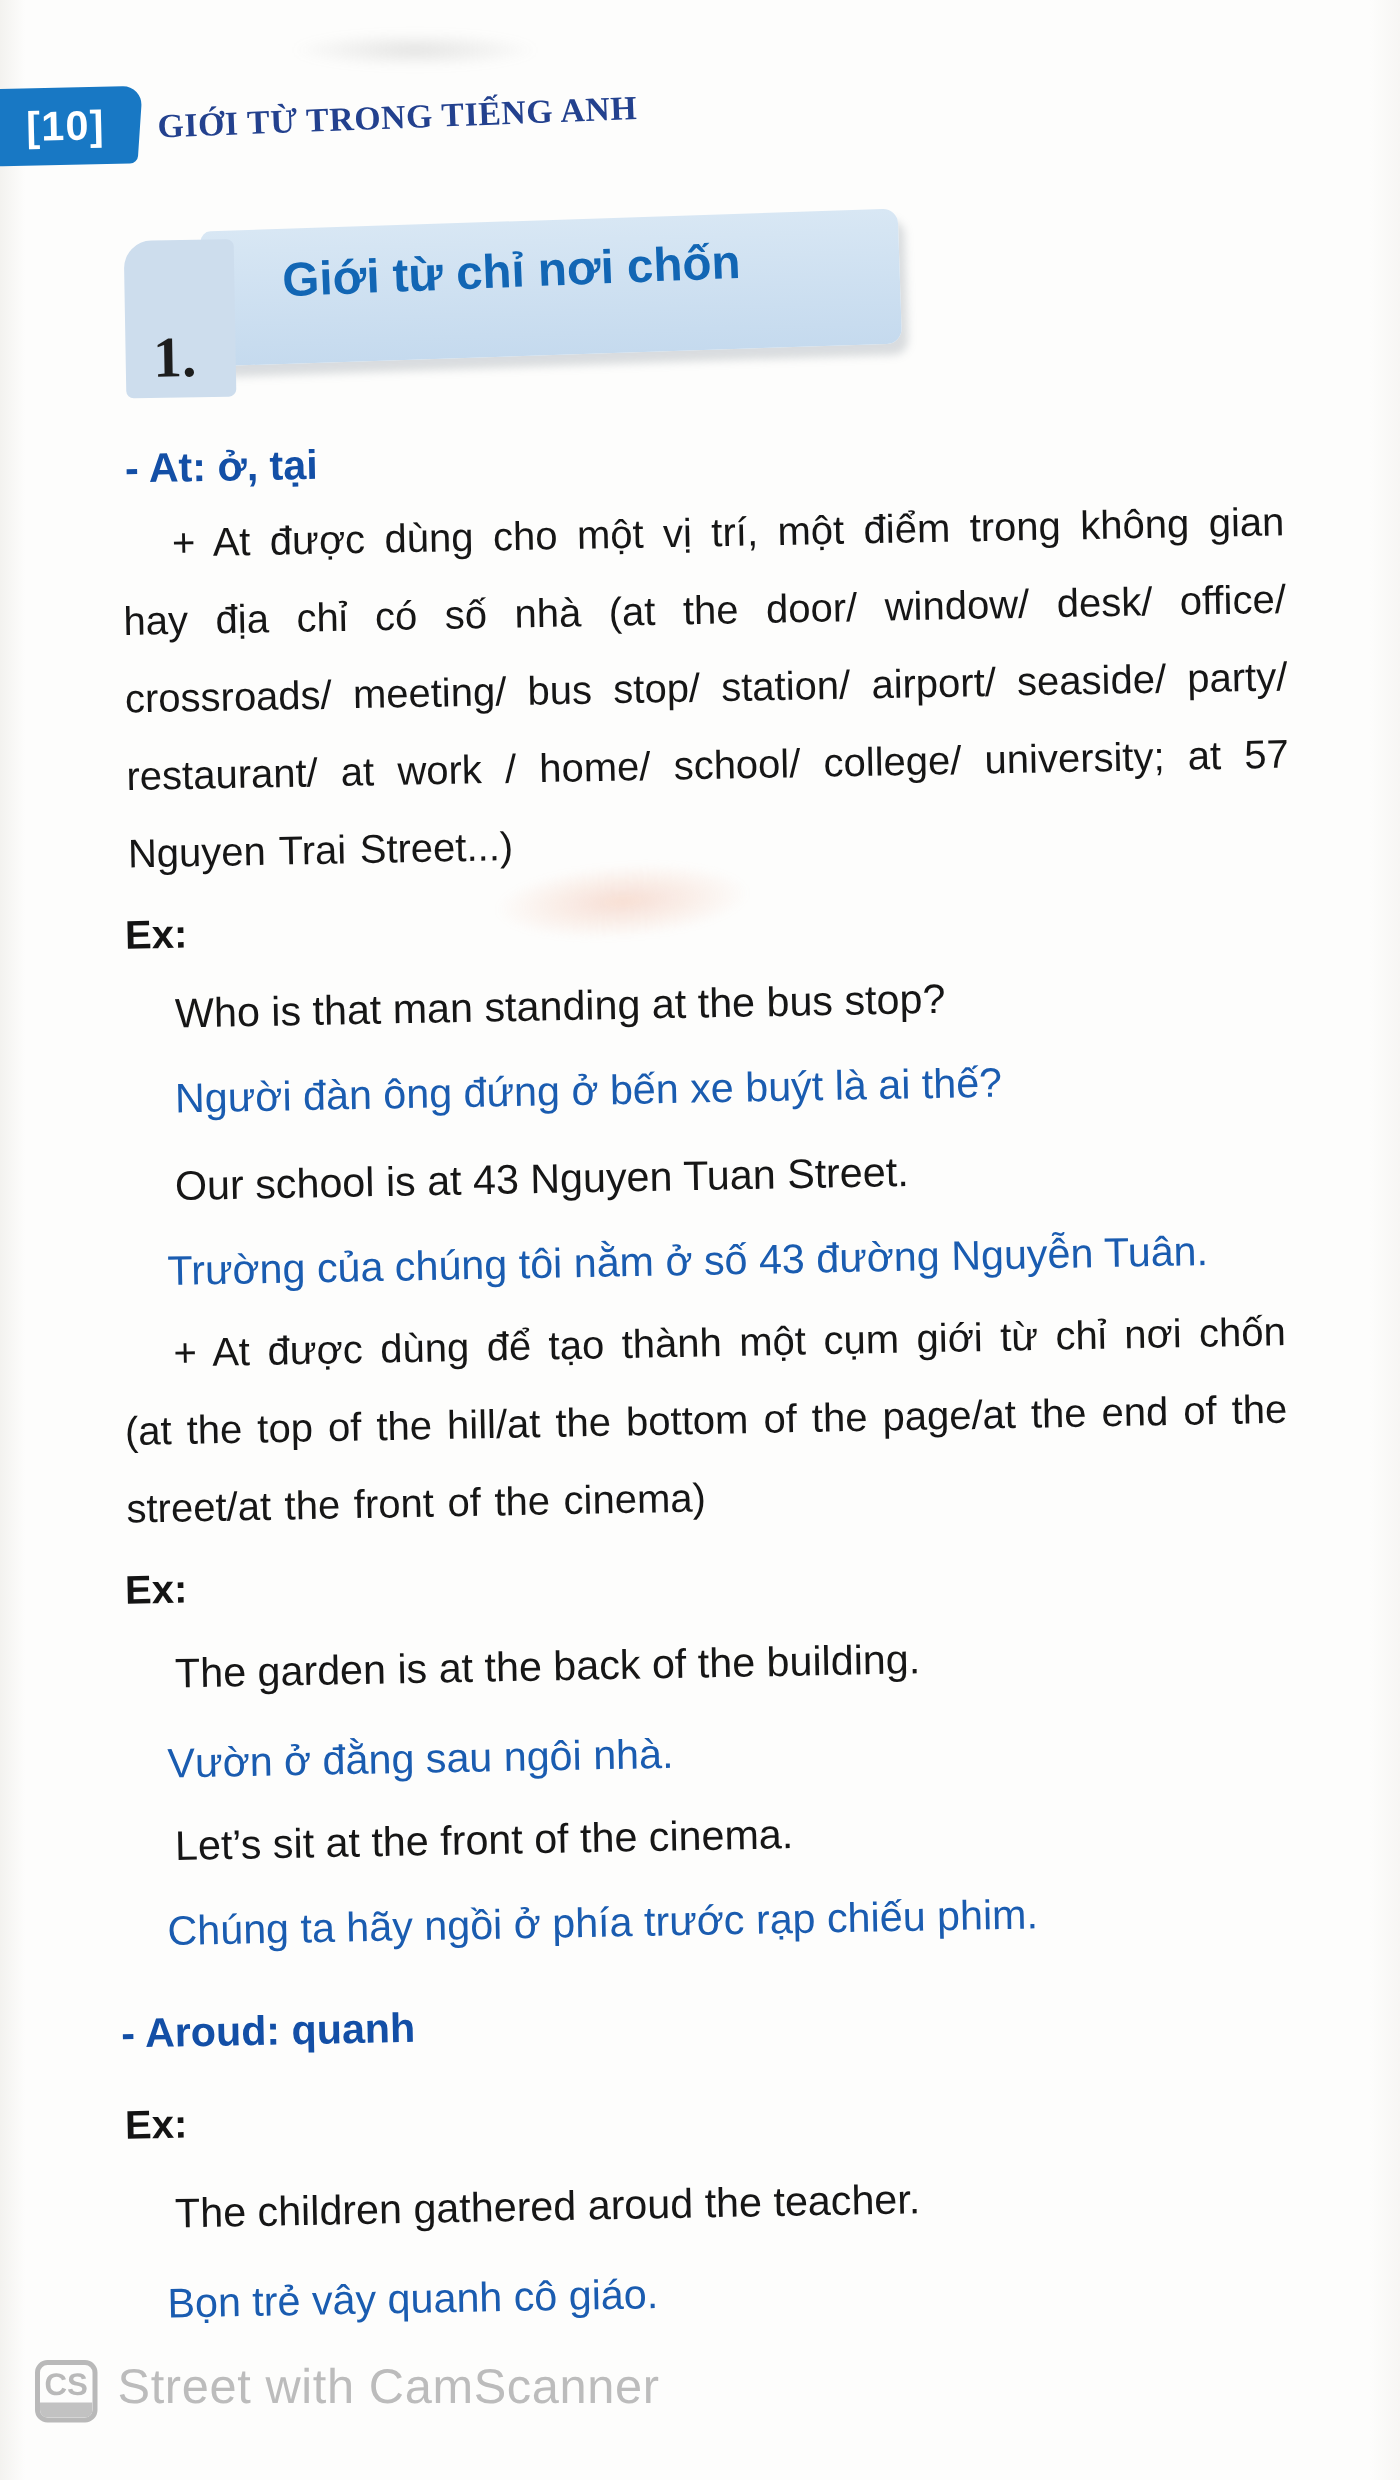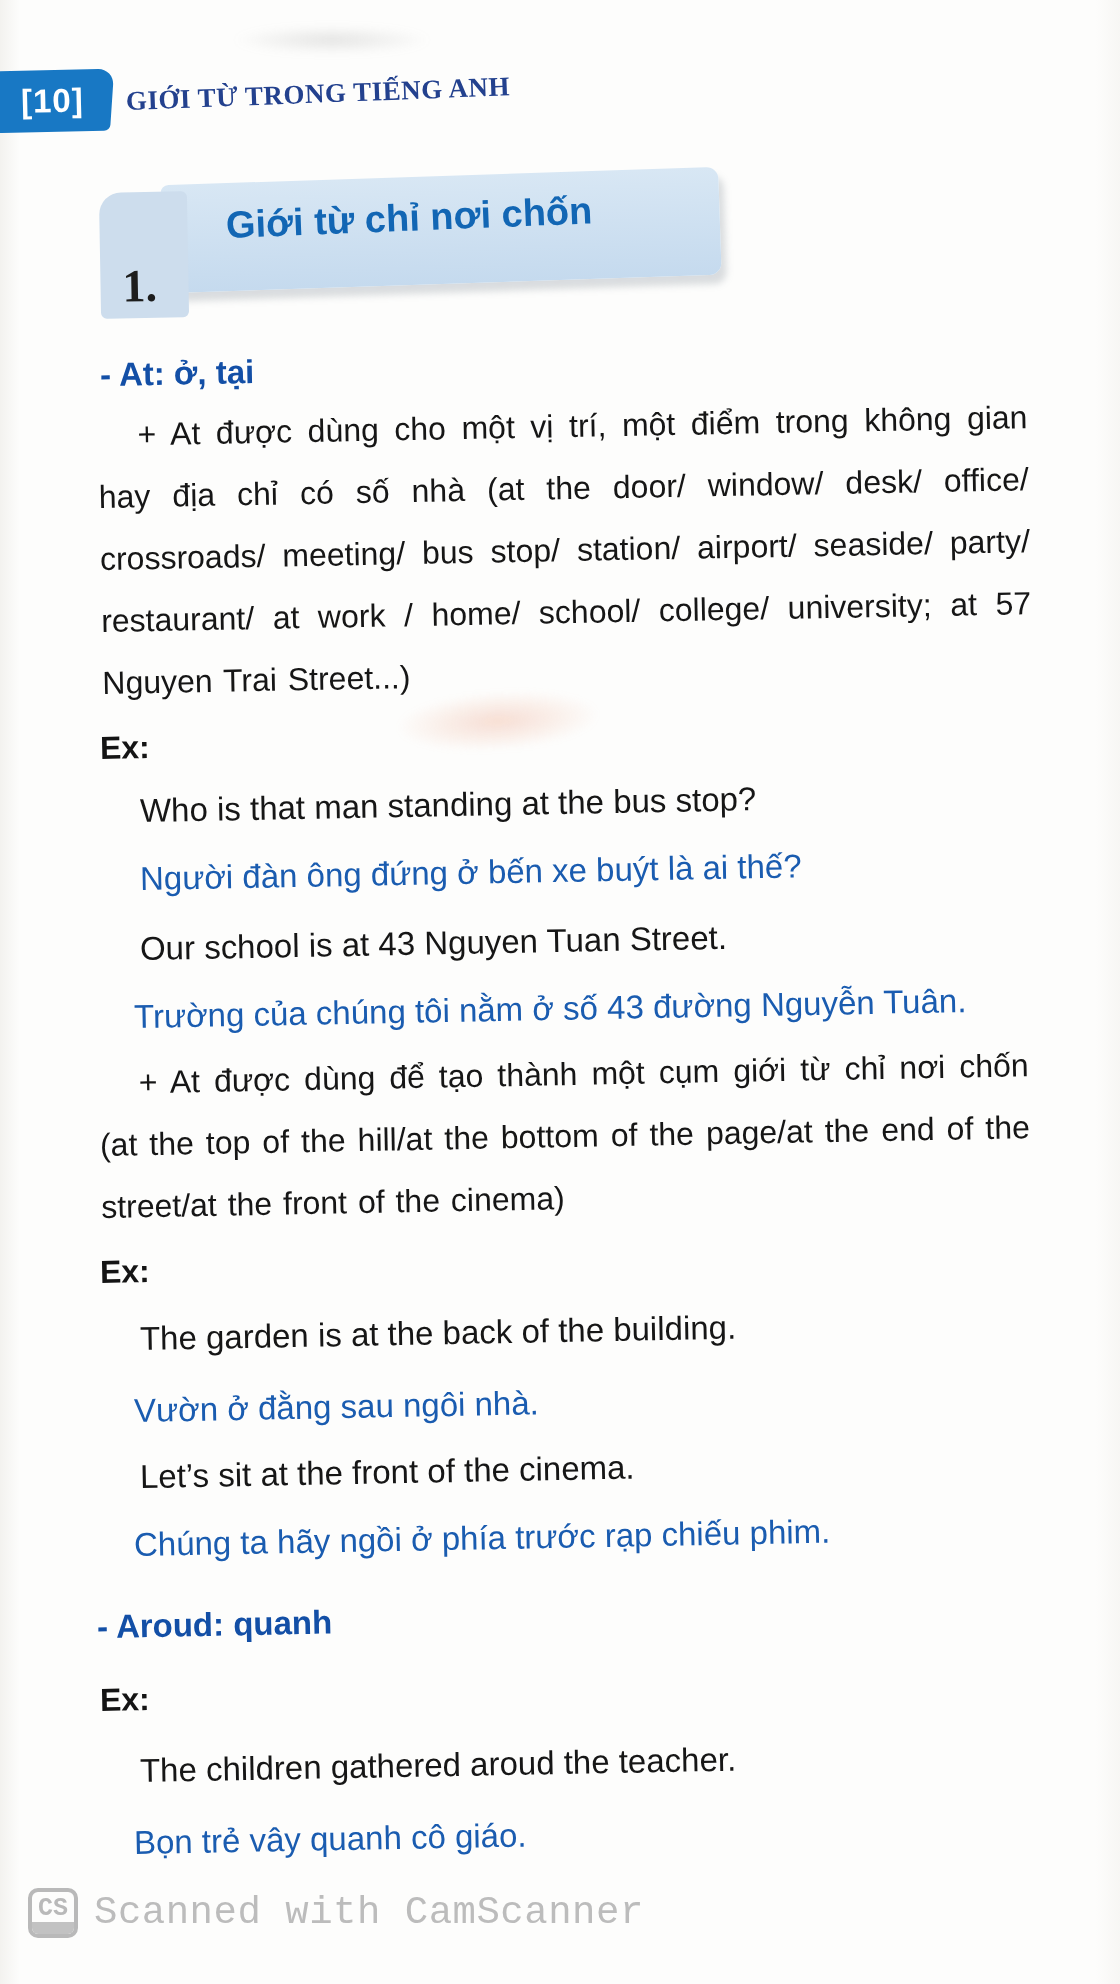--- a/index.html
+++ b/index.html
@@ -84,21 +84,21 @@
   .para {
     font-size: 32px; line-height: 62px; width: 930px;
     text-align: justify; text-indent: 40px;
     color: #161616; word-spacing: 2px;
   }
   .ex-label { font-weight: 700; font-size: 32px; color: #141414; }
   .ex-en { font-size: 33px; color: #161616; white-space: nowrap; }
   .ex-vi { font-size: 33px; color: #1a5cb0; white-space: nowrap; }
 
   
-  .footer { position: absolute; left: 28px; top: 1888px; display: flex; align-items: center; font-family: Liberation Mono, monospace; }
+  .footer { position: absolute; left: 28px; top: 1888px; display: flex; align-items: flex-start; }
   .cs-icon {
     position: relative; width: 50px; height: 50px;
     border: 4px solid #b9b9b9; border-radius: 10px;
     background: #fdfdfc; overflow: hidden; flex: none;
   }
   .cs-icon .cs-letters {
     position: absolute; left: 0; right: 0; top: 2px;
     text-align: center;
     font-weight: 700; font-size: 25px; color: #b9b9b9;
     letter-spacing: 0px;
@@ -157,16 +157,16 @@
   <div class="blk ex-label" style="left:100px; top:1682px;">Ex:</div>
 
   <div class="blk ex-en" style="left:140px; top:1752px;">The children gathered aroud the teacher.</div>
   <div class="blk ex-vi" style="left:134px; top:1824px;">Bọn trẻ vây quanh cô giáo.</div>
 
   <div class="footer">
     <div class="cs-icon">
       <div class="cs-letters">CS</div>
       <div class="cs-band"></div>
     </div>
-    <div class="footer-text">Scanned with CamScanner</div>
+    <div class="footer-text">Street with CamScanner</div>
   </div>
 
 </div>
 
 </body></html>

